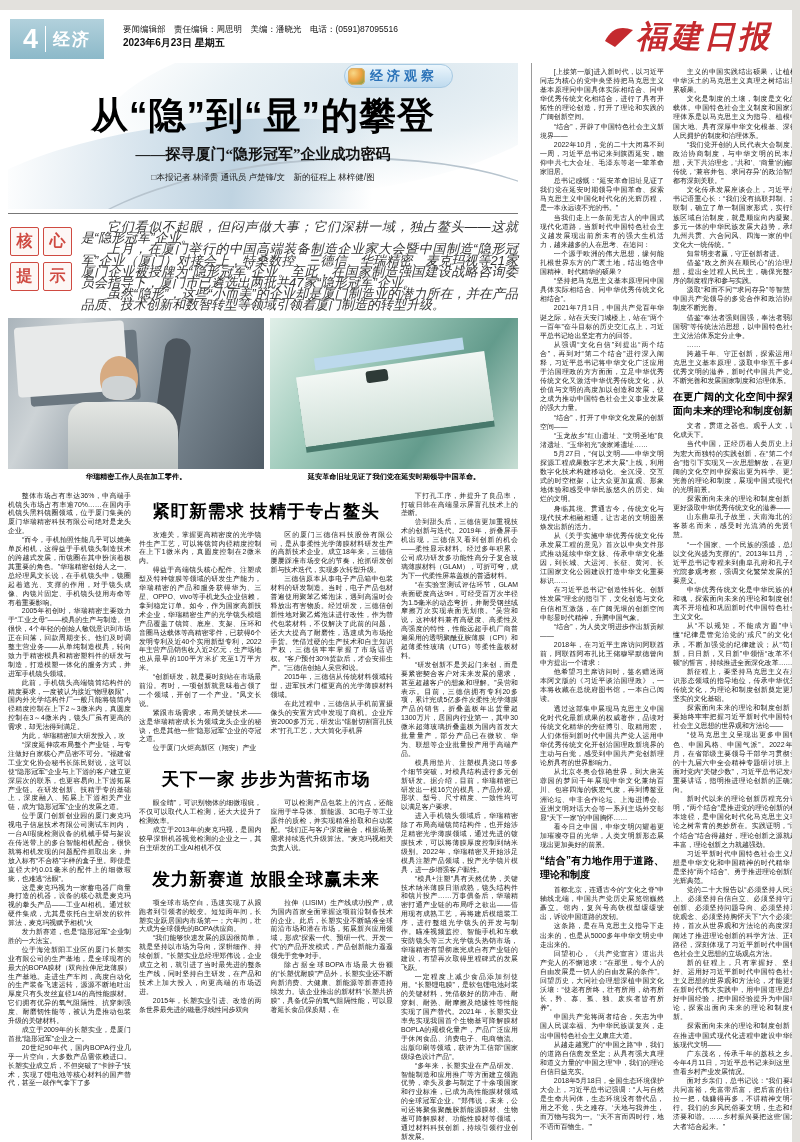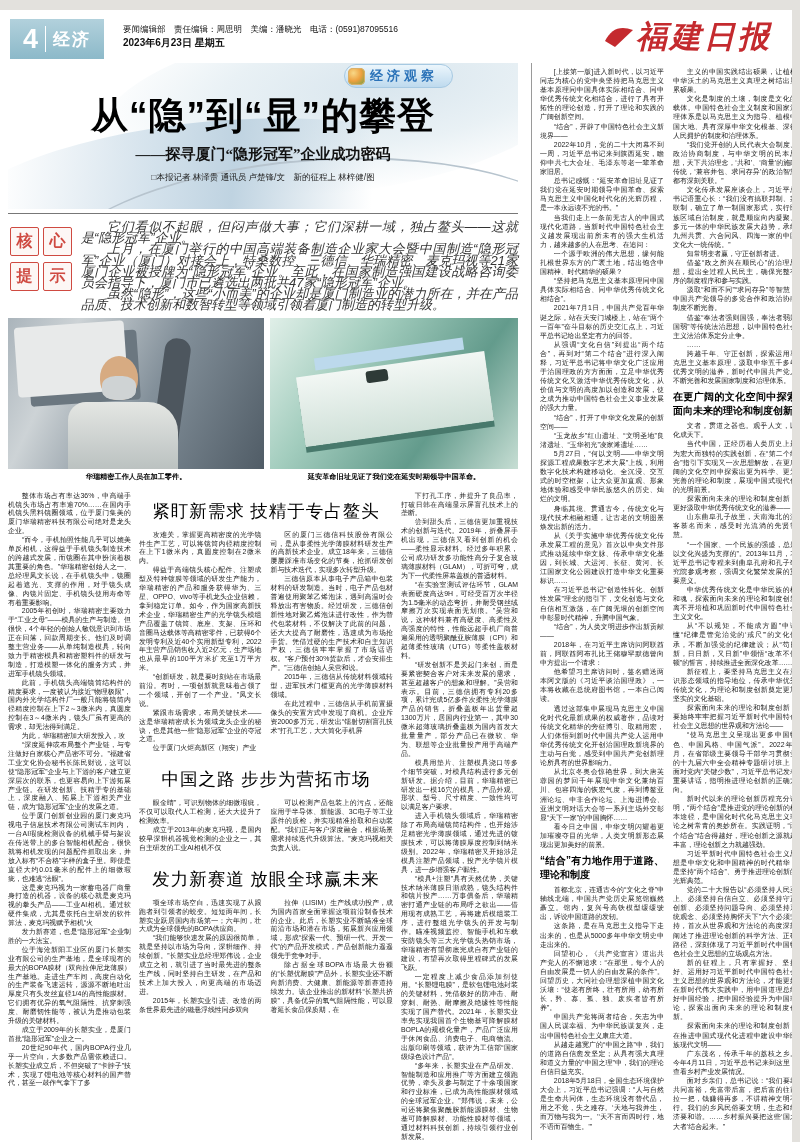--- a/index.html
+++ b/index.html
@@ -66,21 +66,21 @@
   .cap-left{width:256px;flex:none;}
   .cap-right{flex:1;}
 
   
   .feat-body{display:flex;margin-top:2px;height:648px;overflow:hidden;}
   .fcol{font-size:6.9px;line-height:8.9px;text-align:justify;color:#1a1a1a;}
   .fcol p{margin:0;text-indent:2em;}
   .fb-col1{width:123px;flex:none;}
   .fb-mid{width:270px;flex:none;padding:0 8px;box-sizing:border-box;}
   .fb-col4{flex:1;}
-  .sec-title{font-family:"Liberation Serif",serif;font-size:17.5px;font-weight:400;text-align:center;margin:7px 0 8px;letter-spacing:1px;color:#000;}
+  .sec-title{font-family:"Liberation Serif",serif;font-size:17.5px;font-weight:700;text-align:center;margin:7px 0 8px;letter-spacing:1px;color:#000;}
   .sec-title.later{margin-top:14px;}
   .two-col{display:flex;gap:9px;}
   .two-col>div{flex:1;}
 </style>
 </head>
 <body>
 
 <div class="page">
   <div class="page-inner">
 
@@ -182,21 +182,21 @@
                   <p>紧跟市场需求，布局关键技术——这是华瑞精密成长为领域龙头企业的秘诀，也是其他一些“隐形冠军”企业的夺冠之道。</p>
                   <p>位于厦门火炬高新区（翔安）产业</p>
                 </div>
               <div class="fcol">
                   <p>区的厦门三德信科技股份有限公司，是从事柔性光学薄膜材料研发生产的高新技术企业。成立18年来，三德信屡屡踩准市场变化的节奏，抢抓研发创新与技术迭代，实现多次转型升级。</p>
                   <p>三德信原本从事电子产品箱中包装材料的研发制造。当时，电子产品包材普遍使用聚苯乙烯泡沫，遇到高温时会释放出有害物质。经过研发，三德信创新性地对聚乙烯泡沫进行改性，作为替代包装材料，不仅解决了此前的问题，还大大提高了耐磨性，迅速成为市场抢手货。凭借过硬的生产技术和自主知识产权，三德信牢牢掌握了市场话语权。“客户预付30%货款后，才会安排生产。”三德信创始人吴营和说。</p>
                   <p>2015年，三德信从传统材料领域转型，进军技术门槛更高的光学薄膜材料领域。</p>
                   <p>在此过程中，三德信从手机前置摄像头的安置方式中发现了商机。企业斥资2000多万元，研发出“镭射切割盲孔技术”打孔工艺，大大简化手机屏</p>
                 </div>
             </div>
-            <h2 class="sec-title later">中国之路 步步为营拓市场</h2>
+            <h2 class="sec-title later">天下一家 步步为营拓市场</h2>
             <div class="two-col">
               <div class="fcol">
                   <p>眼金睛”，可识别物体的细微瑕疵，不仅可以取代人工检测，还大大提升了检测效率。</p>
                   <p>成立于2013年的麦克玛视，是国内较早深耕机器视觉检测的企业之一，其自主研发的工业AI相机不仅</p>
                 </div>
               <div class="fcol">
                   <p>可以检测产品包装上的污点，还能应用于半导体、新能源、3C电子等工业原件的质检，并实现精准拾取和自动装配。“我们正与客户深度融合，根据场景需求持续迭代升级算法。”麦克玛视相关负责人说。</p>
                 </div>
             </div>
             <h2 class="sec-title later">发力新赛道 放眼全球赢未来</h2>

